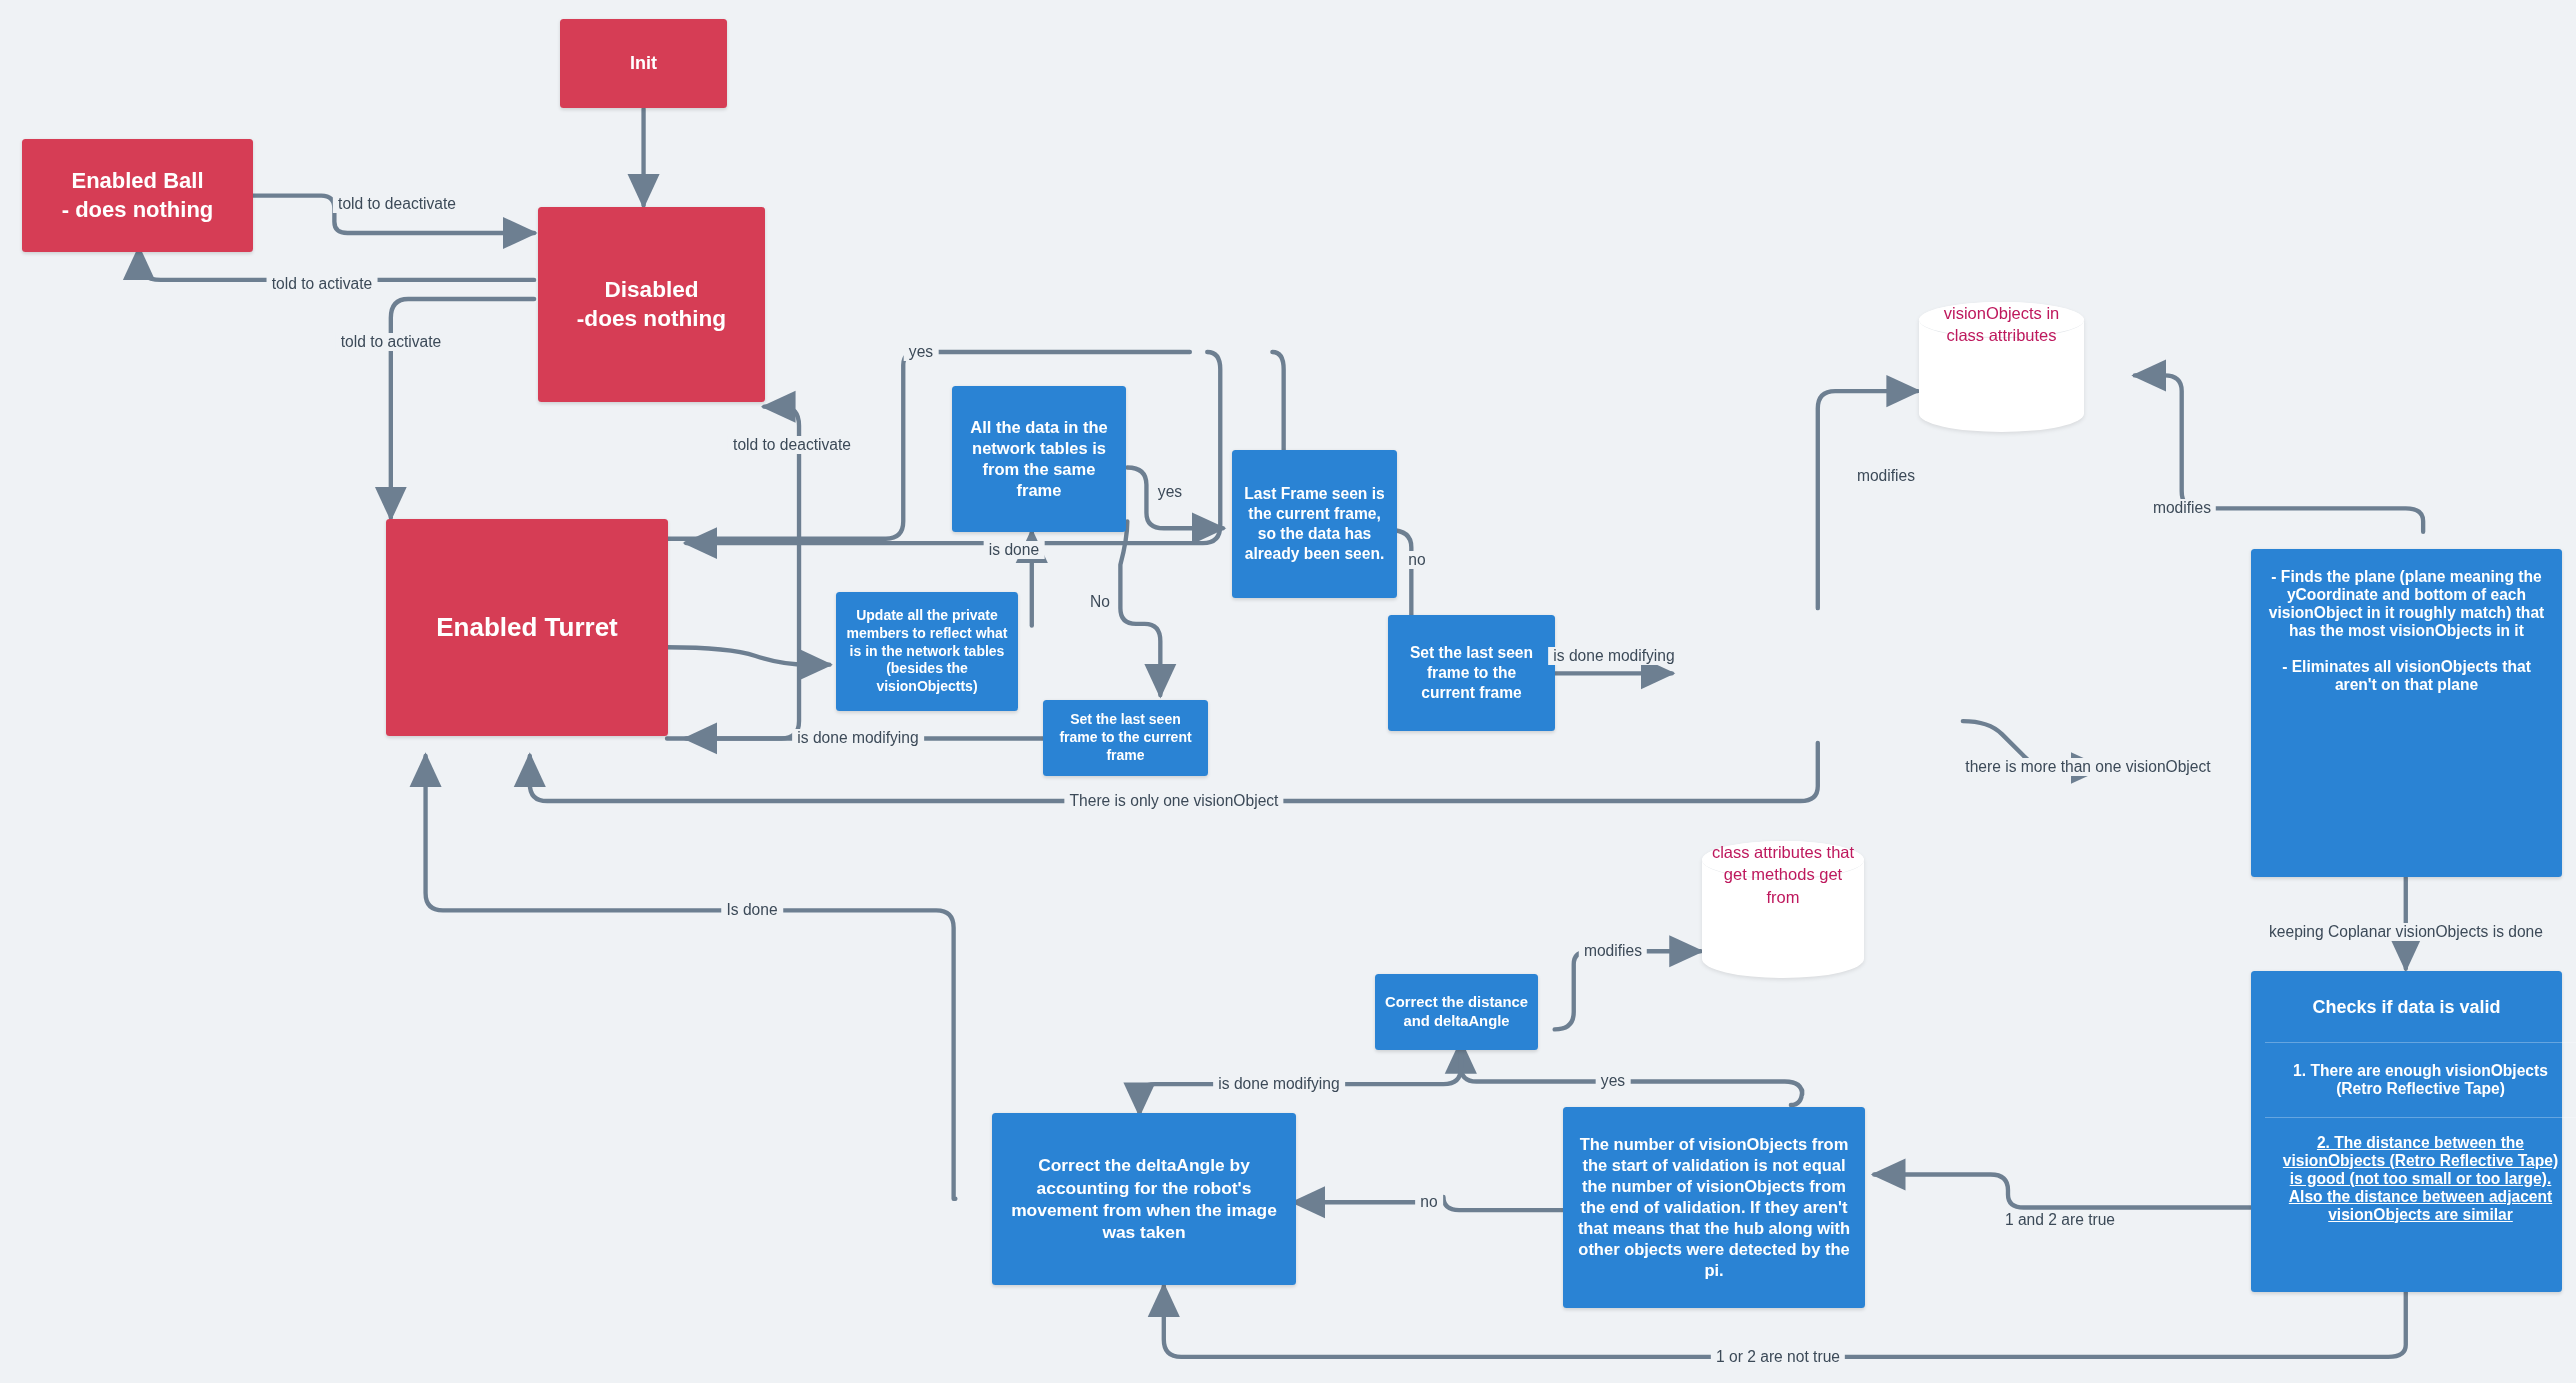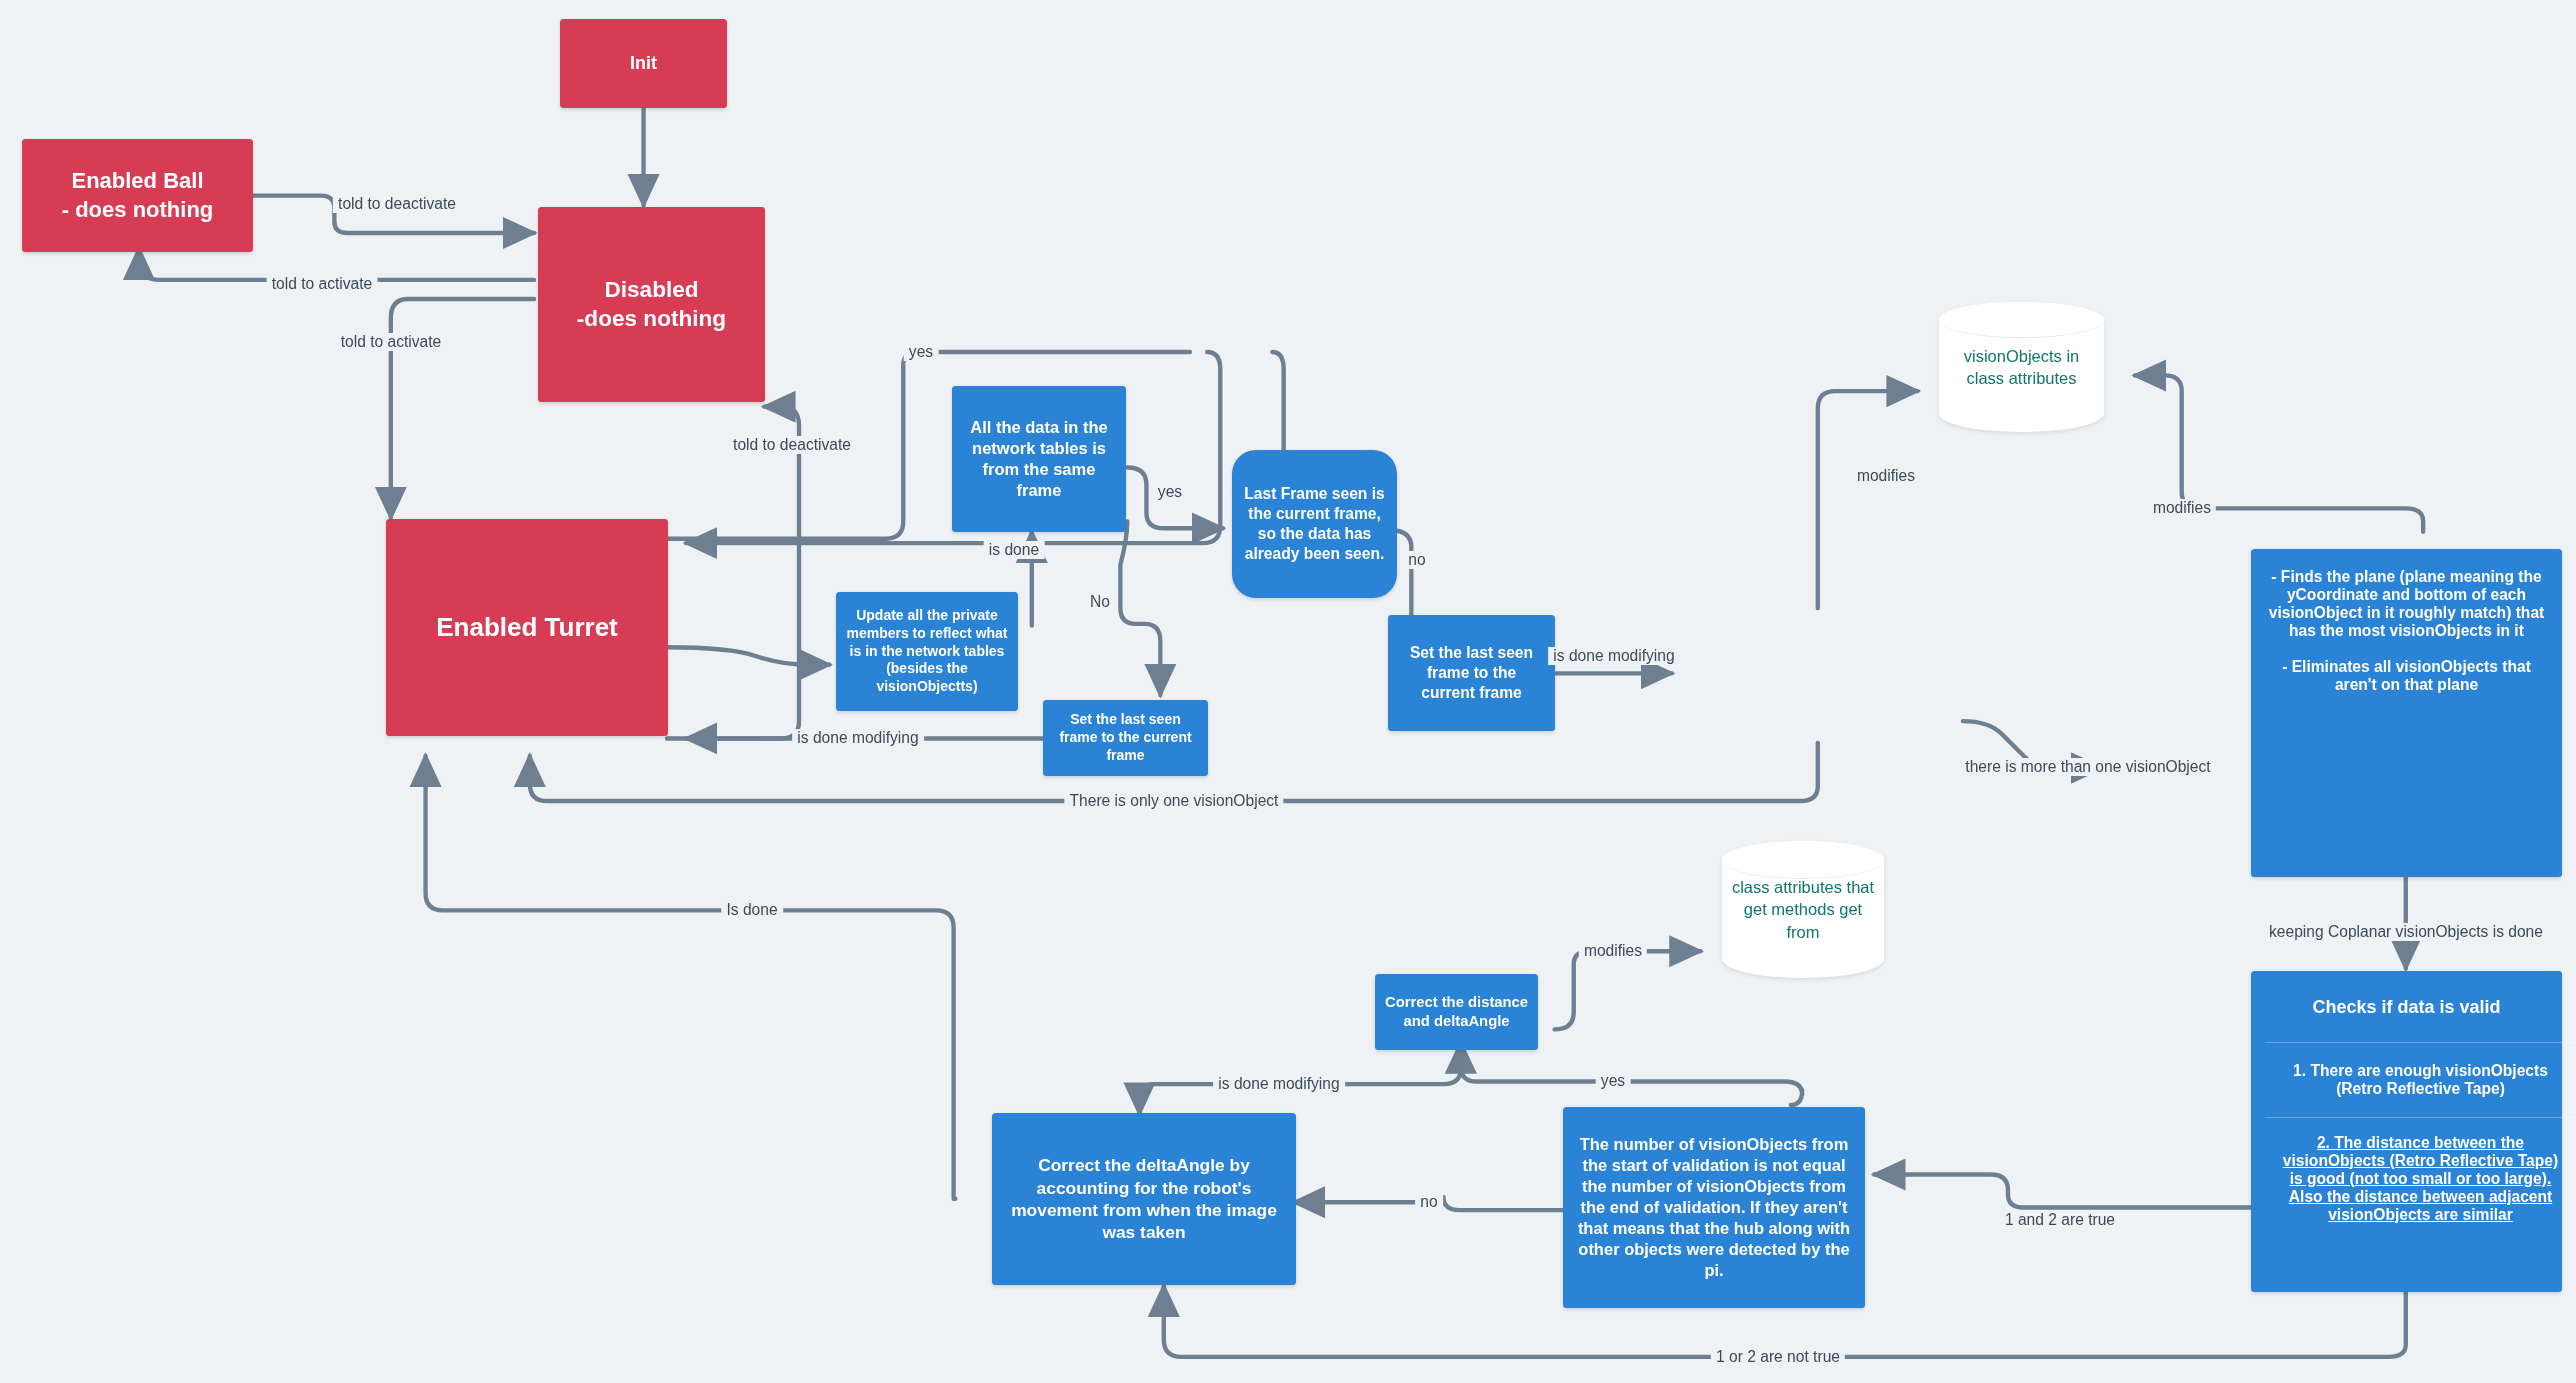--- a/index.html
+++ b/index.html
@@ -4,23 +4,23 @@
 <style>
   html,body{margin:0;padding:0;background:#eff2f5;}
   body{font-family:"Liberation Sans",sans-serif;}
   #canvas{position:relative;width:2576px;height:1384px;background:#eff2f5;overflow:hidden;}
   .node{position:absolute;box-sizing:border-box;display:flex;flex-direction:column;
         align-items:center;justify-content:center;text-align:center;
         border-radius:3.5px;box-shadow:0 1.7px 3.5px rgba(0,0,0,.13);}
   .node.red{background:#d63d55;color:#fff;font-weight:bold;}
   .node.blue{background:#2a83d4;color:#fff;font-weight:bold;}
   .node .line{display:block;line-height:1.28;}
-  .cyl{position:absolute;box-sizing:border-box;display:flex;align-items:center;
-       justify-content:center;text-align:center;color:#0f766e;
-       background:#fff;border-radius:50% / 14%;box-shadow:0 1.7px 4.3px rgba(0,0,0,.10);margin-left:20px;}
+  .cyl{position:absolute;box-sizing:border-box;display:flex;
+       justify-content:center;text-align:center;color:#be185d;
+       background:#fff;border-radius:50% / 14%;box-shadow:0 1.7px 4.3px rgba(0,0,0,.10);}
   .cyl .cap{position:absolute;left:0;right:0;top:0;height:28%;
        border-radius:50%;background:#fff;border-bottom:0.9px solid #e6e9ec;box-sizing:border-box;}
   .cyl .txt{position:relative;z-index:2;line-height:1.35;padding:0 8.7px;}
   .sect{width:100%;box-sizing:border-box;padding:12px 10.4px;}
   .sect + .sect{border-top:0.9px solid rgba(255,255,255,.28);margin-left:28px;}
   svg.edges{position:absolute;left:0;top:0;width:2576px;height:1384px;overflow:visible;}
   .elabel{position:absolute;color:#3c4a58;background:#eff2f5;padding:0 5.2px;
           white-space:nowrap;transform:translate(-50%,-50%);}
 </style>
 </head>
@@ -115,21 +115,21 @@
   </div>
 
   <div class="node blue" style="left:836px;top:592px;width:182px;height:119px;font-size:14px;padding:0 10.4px;">
     <span class="line">Update all the private members to reflect what is in the network tables (besides the visionObjectts)</span>
   </div>
 
   <div class="node blue" style="left:1043px;top:700px;width:165px;height:76px;font-size:14px;padding:0 8.7px;">
     <span class="line">Set the last seen frame to the current frame</span>
   </div>
 
-  <div class="node blue" style="left:1232px;top:450px;width:165px;height:148px;font-size:15.6px;padding:0 8.7px;border-radius:24px;">
+  <div class="node blue" style="left:1232px;top:450px;width:165px;height:148px;font-size:15.6px;padding:0 8.7px;">
     <span class="line">Last Frame seen is the current frame, so the data has already been seen.</span>
   </div>
 
   <div class="node blue" style="left:1388px;top:615px;width:167px;height:116px;font-size:15.6px;padding:0 10.4px;">
     <span class="line">Set the last seen frame to the current frame</span>
   </div>
 
 
   <div class="node blue" style="left:2251px;top:549px;width:311px;height:328px;font-size:15.6px;justify-content:flex-start;">
     <div class="sect" style="padding-top:19px;padding-bottom:3.5px;">- Finds the plane (plane meaning the yCoordinate and bottom of each visionObject in it roughly match) that has the most visionObjects in it</div>

